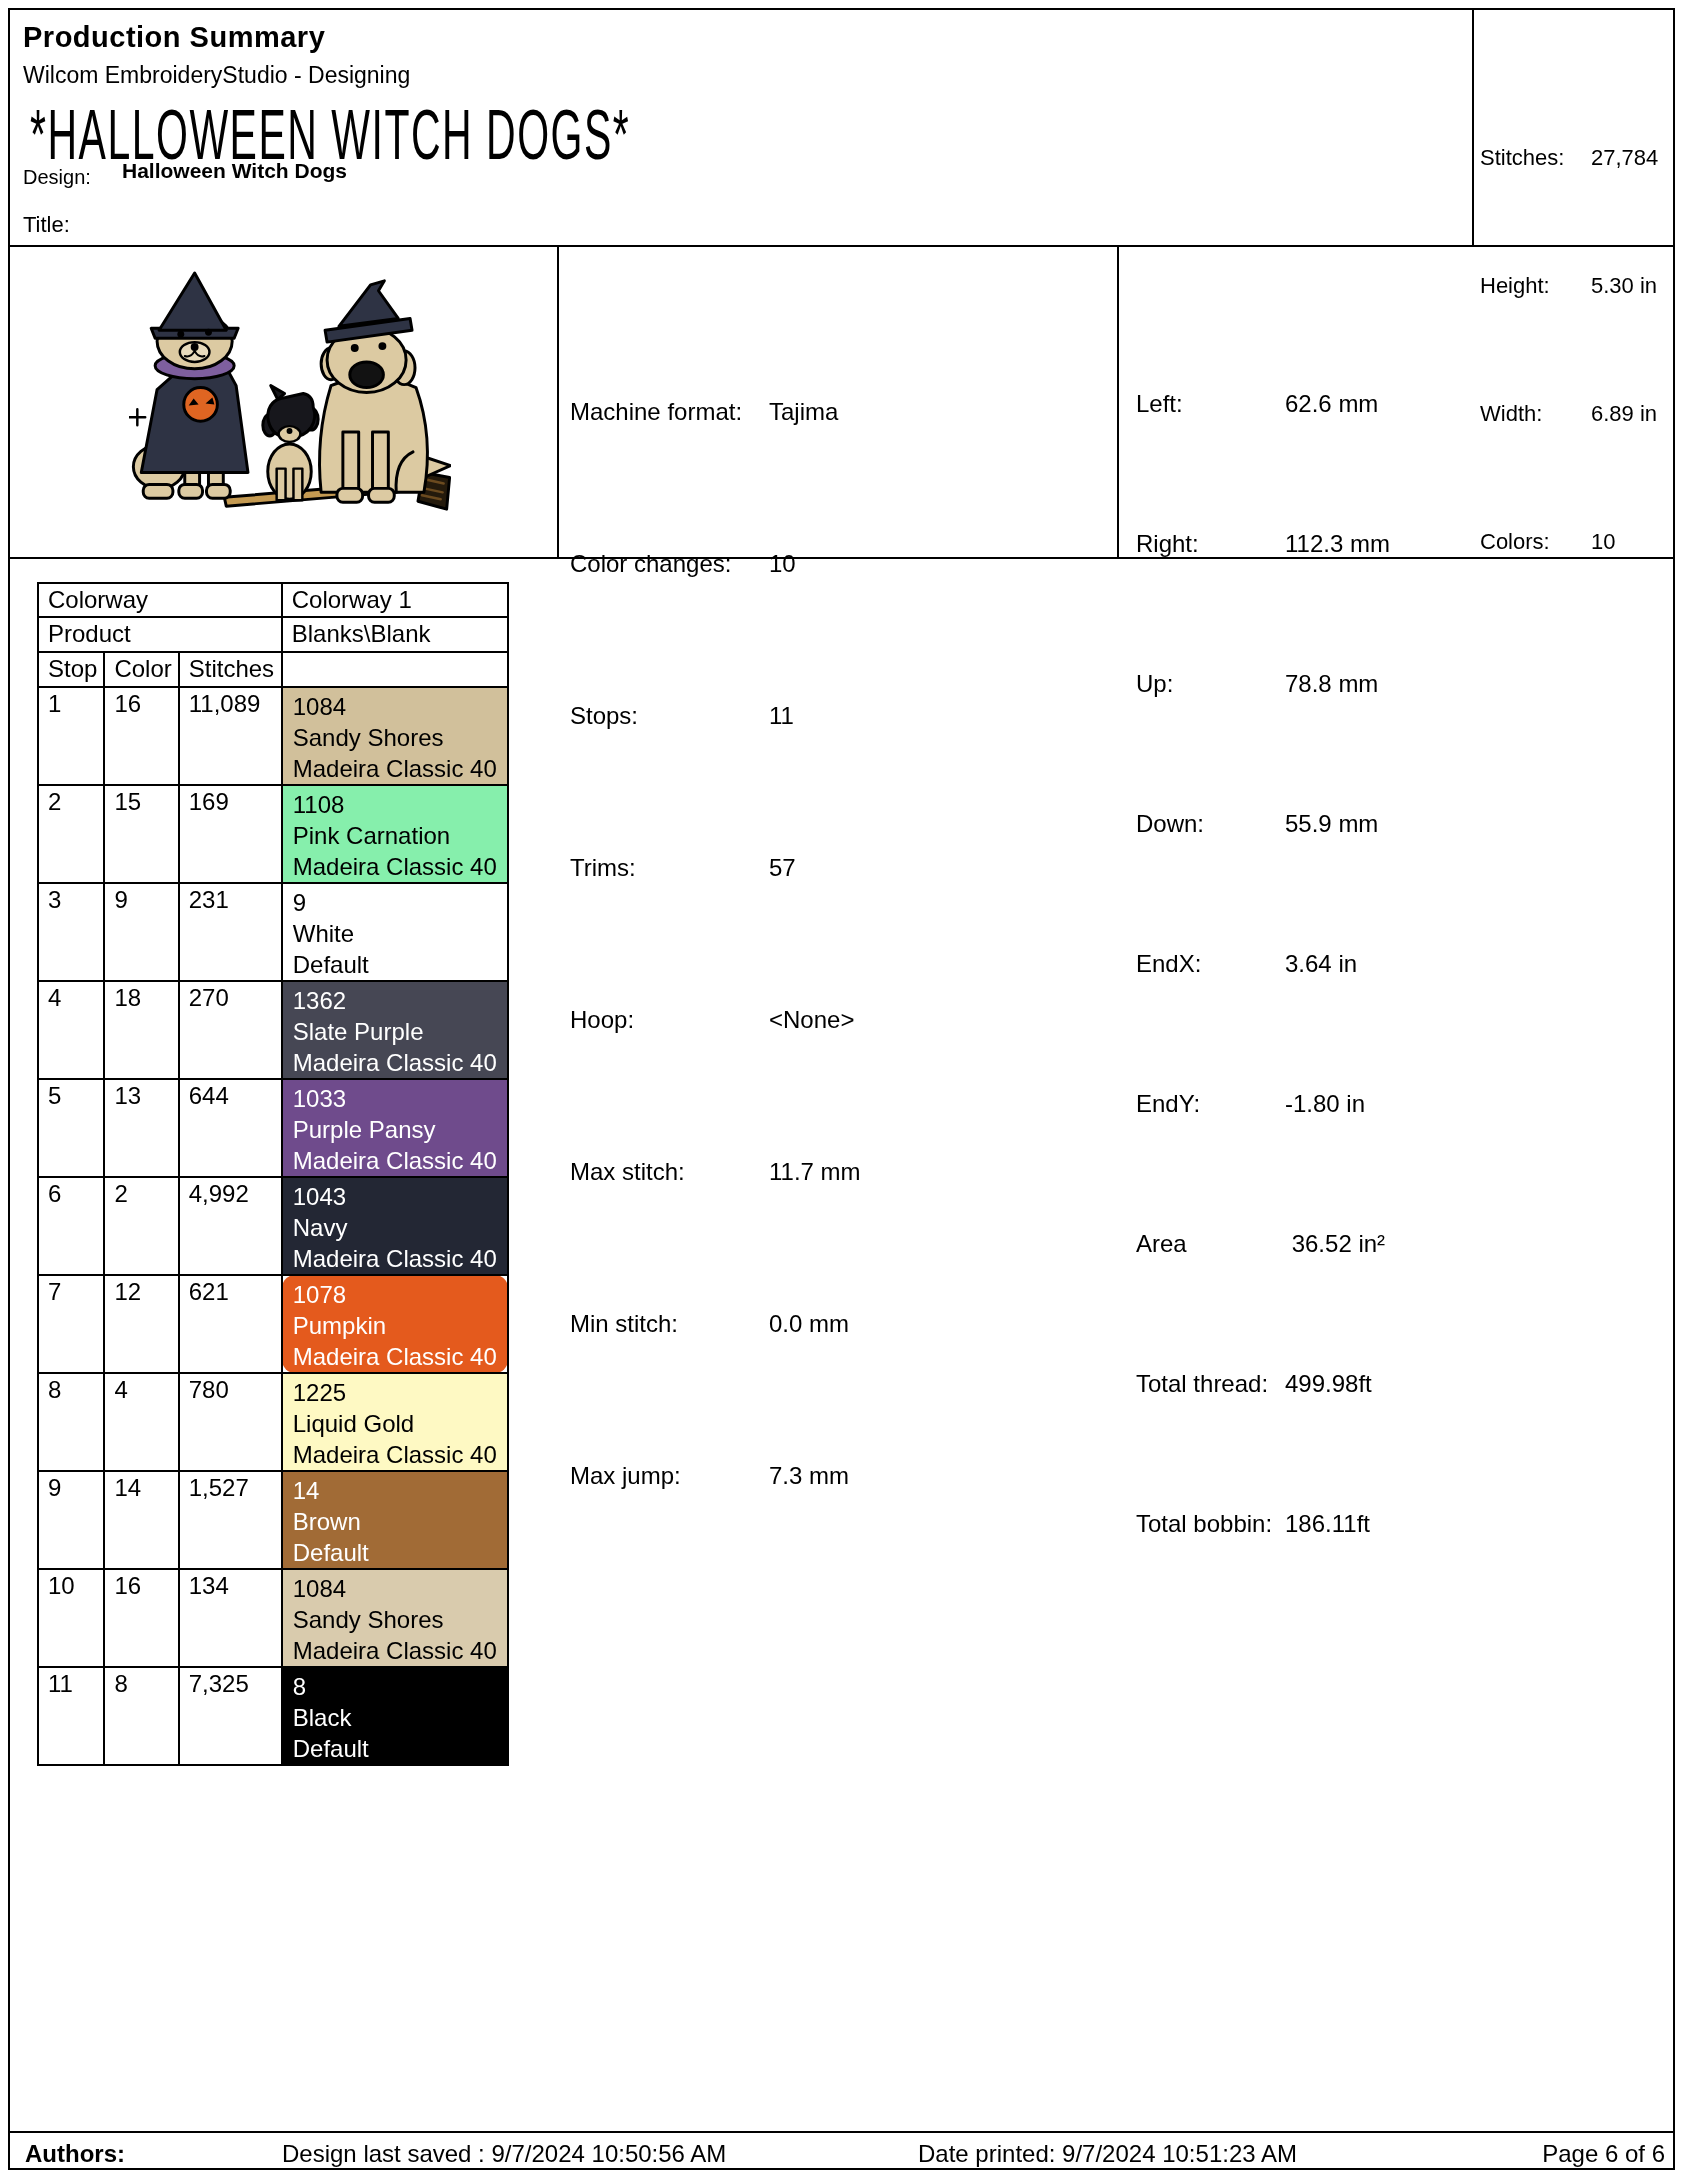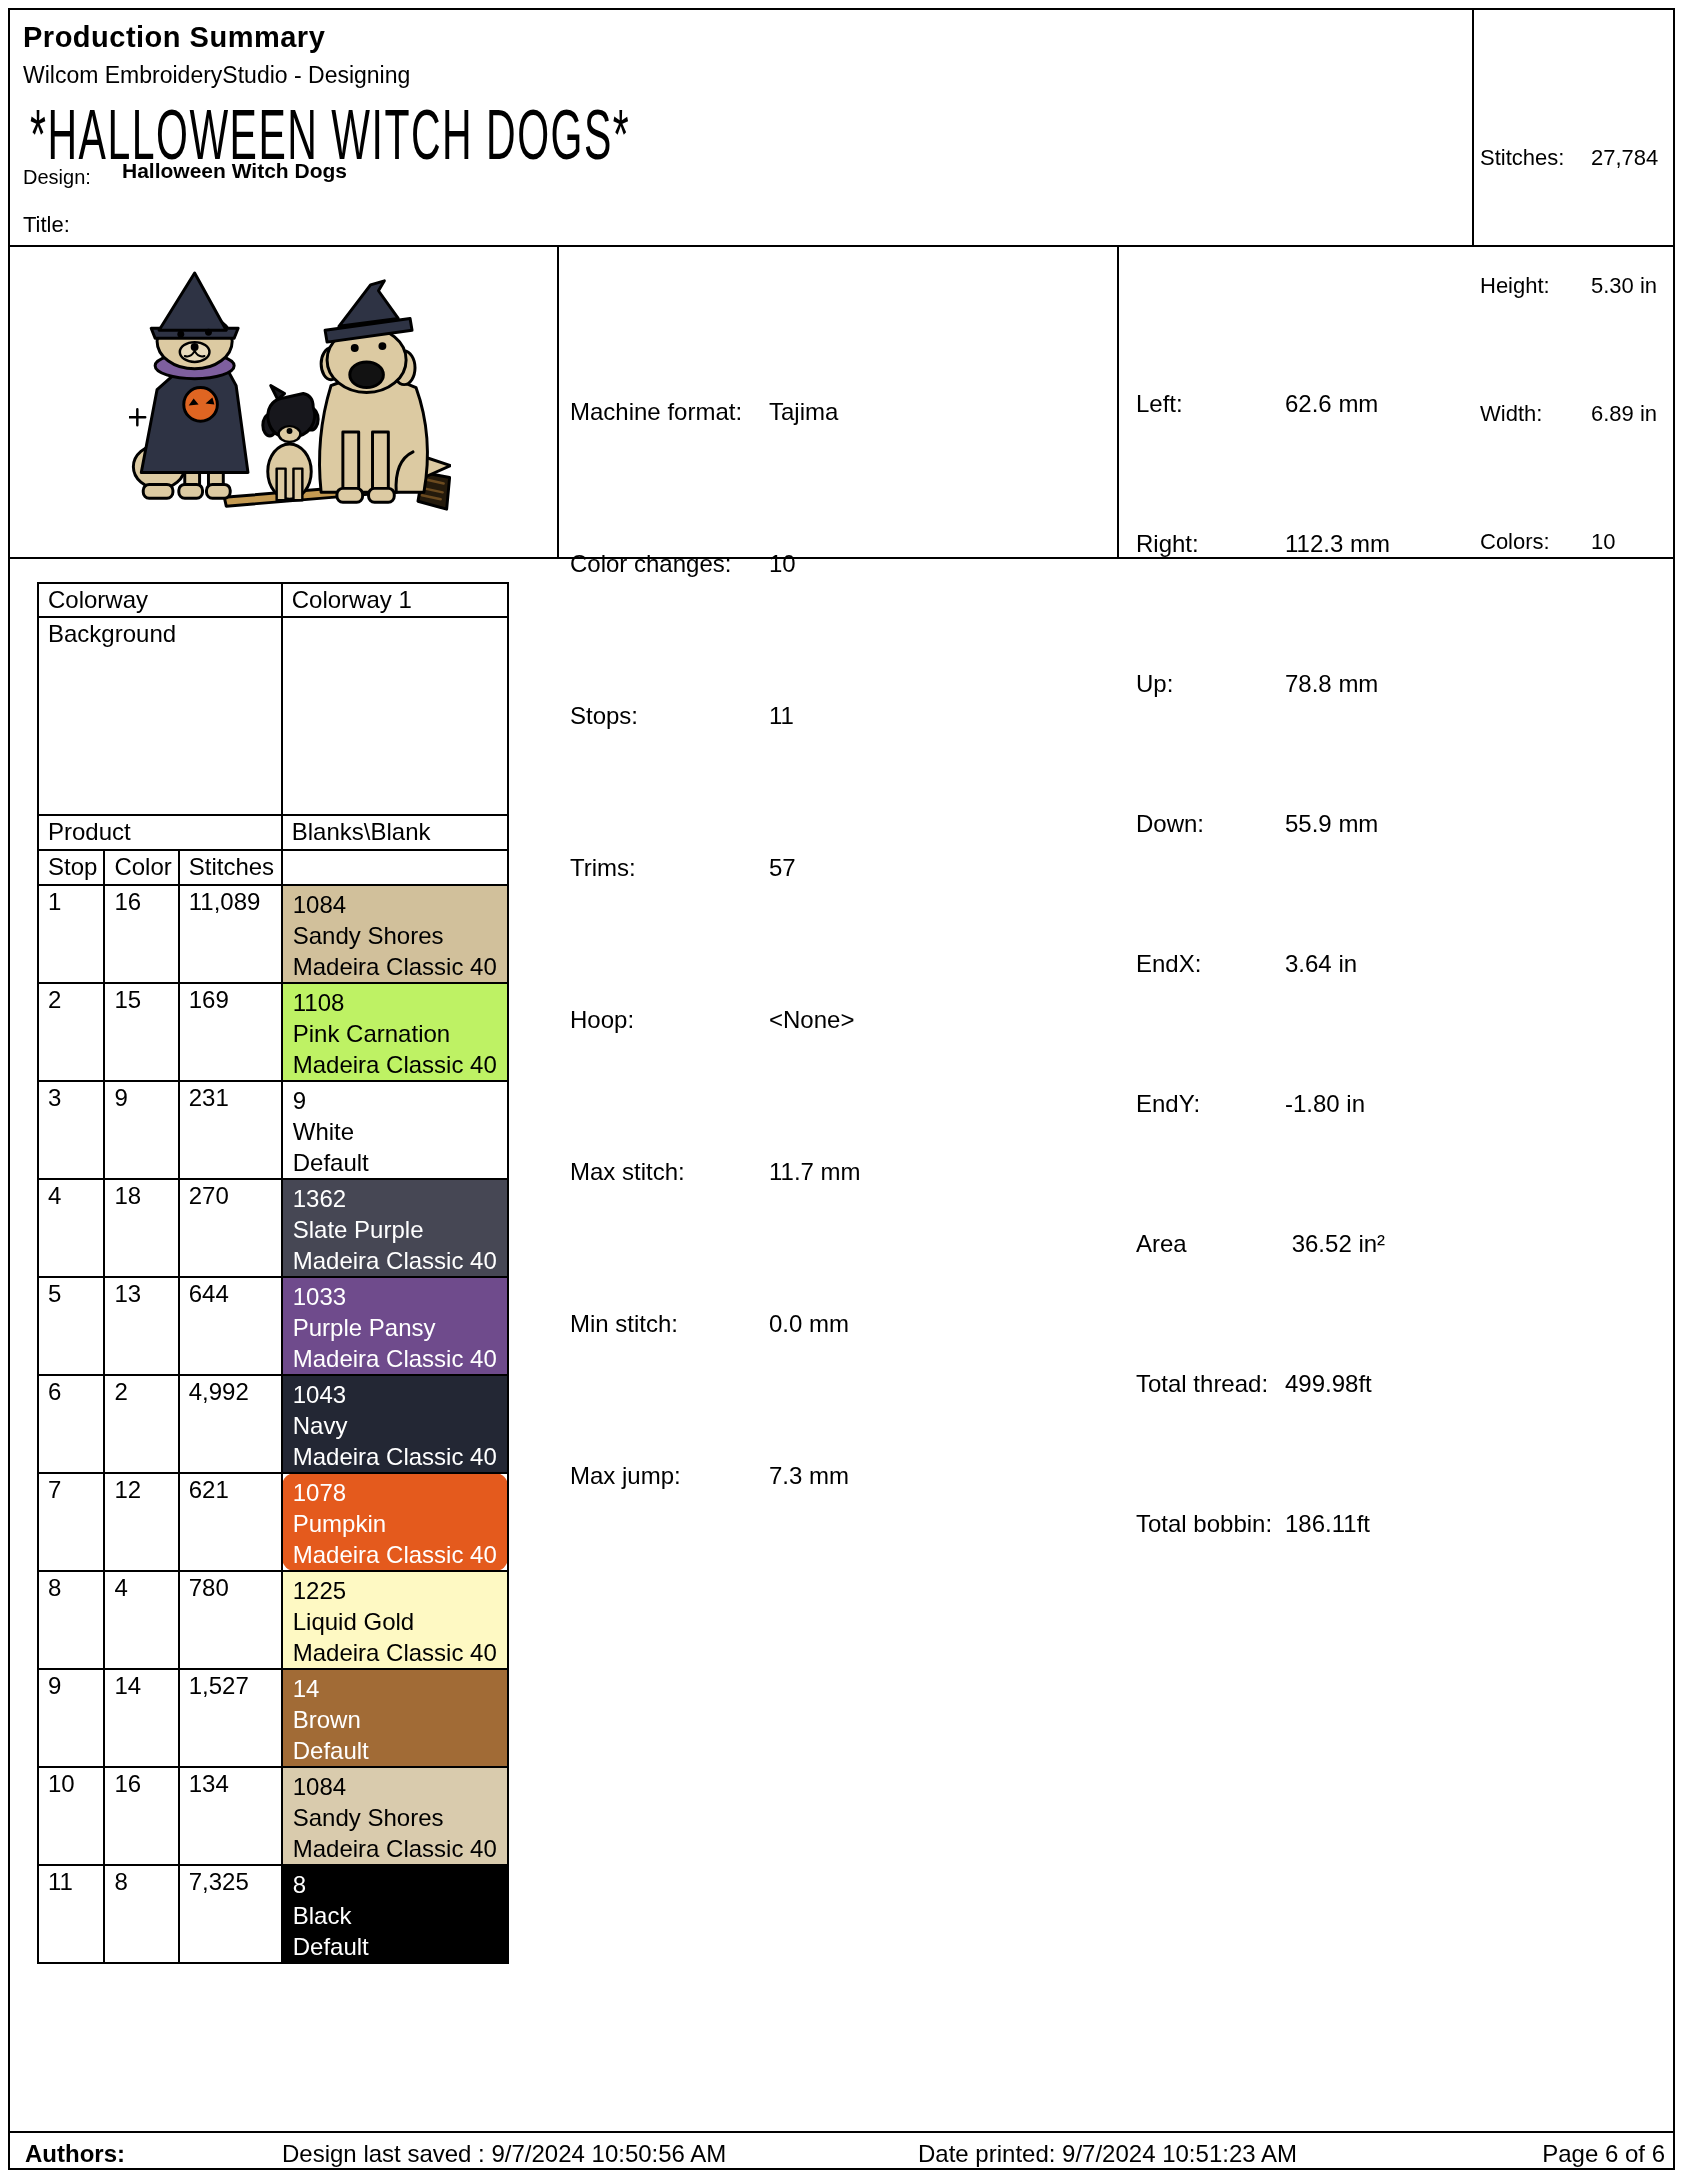--- a/index.html
+++ b/index.html
@@ -185,24 +185,20 @@
       <col style="width:62px;">
         <col style="width:73px;">
         <col style="width:103px;">
         <col style="width:226px;">
     </colgroup>
     <tbody>
       <tr class="h34">
         <td colspan="3">Colorway</td>
         <td>Colorway 1</td>
       </tr>
-      <tr class="h200">
-        <td colspan="3">Background</td>
-        <td></td>
-      </tr>
       <tr class="h35">
         <td colspan="3">Product</td>
         <td>Blanks\Blank</td>
       </tr>
       <tr class="h35">
         <td>Stop</td>
         <td>Color</td>
         <td>Stitches</td>
         <td></td>
       </tr>
@@ -219,21 +215,21 @@
               <div>Sandy Shores</div>
               <div>Madeira Classic 40</div>
             </div>
           </td>
         </tr>
 
         <tr class="data-row">
           <td>2</td>
           <td>15</td>
           <td>169</td>
-          <td class="swatch" style="background-color: #bef264; color: rgb(0, 0, 0);">
+          <td class="swatch" style="background-color: #86efac; color: rgb(0, 0, 0);">
             <div class="sw">
               <div>1108</div>
               <div>Pink Carnation</div>
               <div>Madeira Classic 40</div>
             </div>
           </td>
         </tr>
 
         <tr class="data-row">
           <td>3</td>

